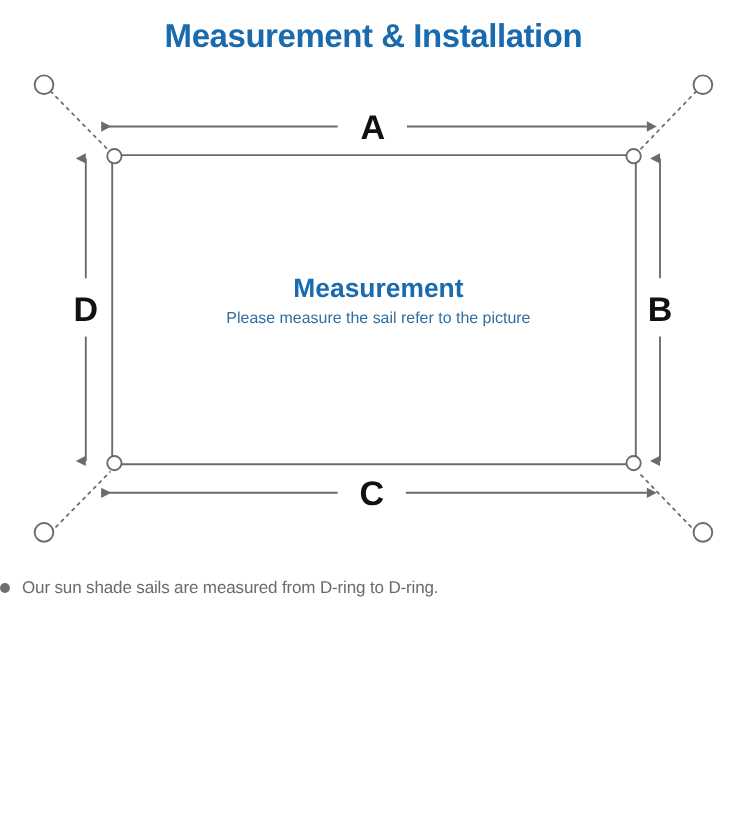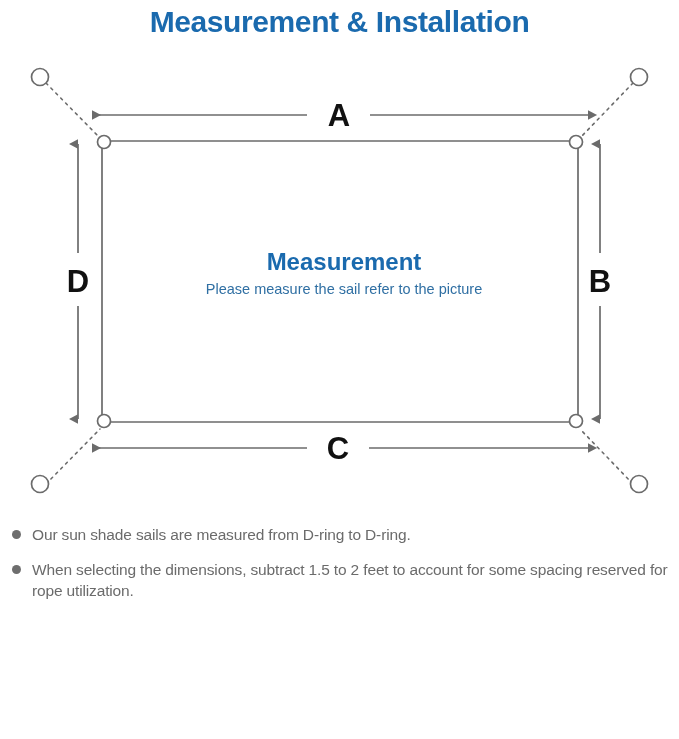--- a/index.html
+++ b/index.html
@@ -10,21 +10,21 @@
   body {
     width: 679px;
     height: 739px;
     position: relative;
     font-family: "Liberation Sans", sans-serif;
     overflow: hidden;
   }
 
   #page-title {
     position: absolute;
-    top: 4px;
+    top: 16px;
     left: 0;
     width: 679px;
     text-align: center;
     font-family: "Liberation Sans", sans-serif;
     font-weight: bold;
     font-size: 30px;
     letter-spacing: -0.4px;
     color: #1a6aae;
     line-height: 36px;
     white-space: nowrap;
@@ -42,21 +42,20 @@
     position: absolute;
     left: 0px;
     top: 524px;
     width: 679px;
   }
 
   .note-row {
     display: flex;
     align-items: flex-start;
     margin-bottom: 14px;
-    padding-left: 12px;
     padding-right: 4px;
   }
   .note-bullet {
     flex: 0 0 auto;
     width: 9px;
     height: 9px;
     border-radius: 50%;
     background: #6e6e6e;
     margin-top: 6px;
     margin-right: 11px;
@@ -162,17 +161,13 @@
     <text x="344" y="246" text-anchor="middle" class="svg-center-sub">Please measure the sail refer to the picture</text>
 
   </svg>
 </div>
 
 <div id="notes">
   <div class="note-row">
     <span class="note-bullet"></span>
     <span class="note-text">Our sun shade sails are measured from D-ring to D-ring.</span>
   </div>
-  <div class="note-row">
-    <span class="note-bullet"></span>
-    <span class="note-text">When selecting the dimensions, subtract 1.5 to 2 feet to account for some spacing reserved for rope utilization.</span>
-  </div>
 </div>
 
 </body></html>

